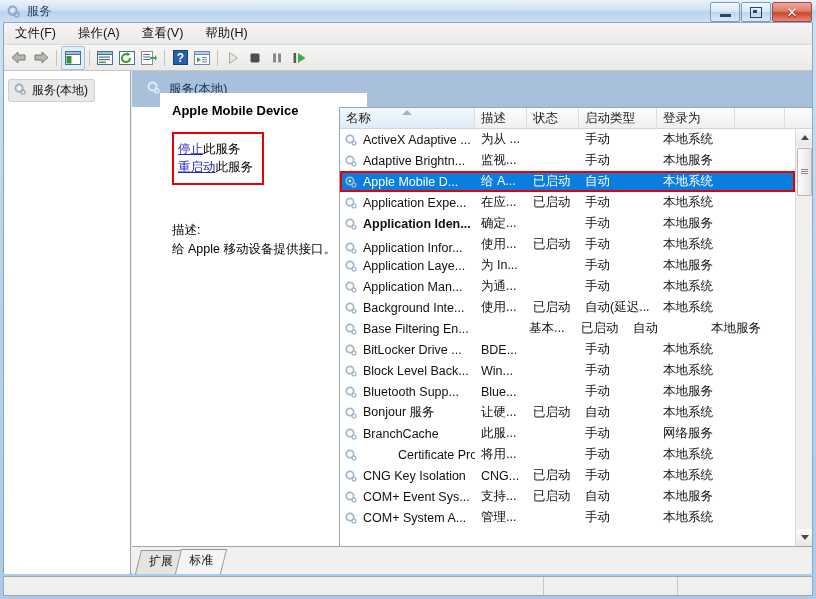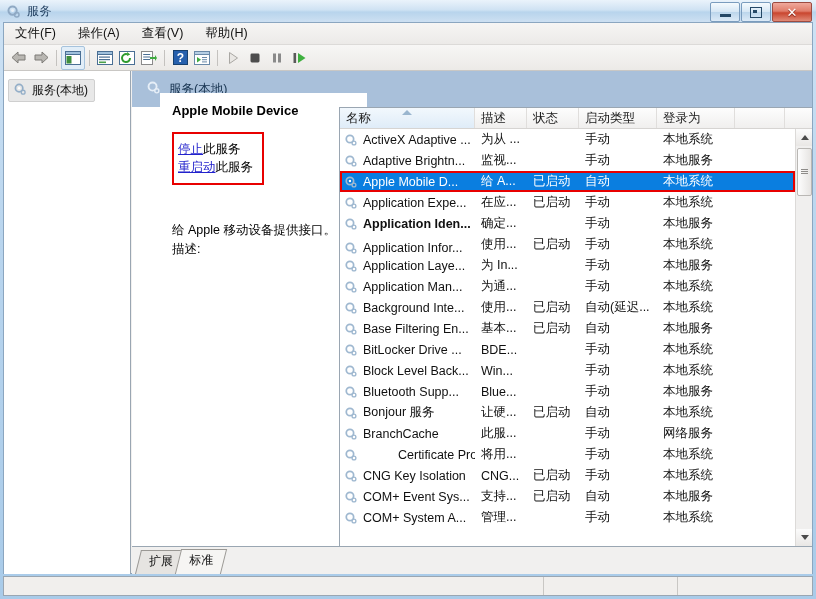--- a/index.html
+++ b/index.html
@@ -338,22 +338,22 @@
           <div id="action-box">
             <div class="action-line">
               <span class="lnk">停止</span><span>此服务</span>
             </div>
             <div class="action-line">
               <span class="lnk">重启动</span><span>此服务</span>
             </div>
           </div>
 
           <div id="desc-block">
+            <div>描述:</div>
             <div>给 Apple 移动设备提供接口。</div>
-            <div>描述:</div>
           </div>
         </div>
 
         <div id="listview">
           <div id="lv-headrow">
               <div class="lv-th sorted" style="flex: 0 0 135px;">
                 <span class="sort-arrow"></span>
                 <span>名称</span>
               </div>
               <div class="lv-th" style="flex: 0 0 52px;">
@@ -521,21 +521,21 @@
                 <div class="lv-td name" style="flex: 0 0 135px;">
                   <span class="gear">
                     <svg width="14" height="14" viewBox="0 0 16 16">
                       <circle cx="6.8" cy="6.8" r="4.2" fill="none" stroke="#9fb8d0" stroke-width="2"></circle>
                       <circle cx="6.8" cy="6.8" r="1.4" fill="#ffffff"></circle>
                       <circle cx="11.4" cy="11.4" r="2.2" fill="none" stroke="#9fb8d0" stroke-width="1.5"></circle>
                     </svg>
                   </span>
                   <span>Base Filtering En...</span>
                 </div>
-                <div class="lv-td" style="flex: 0 0 52px;">基本...</div>
+                <div class="lv-td" style="flex: 0 0 52px; margin-left: 48px;">基本...</div>
                 <div class="lv-td" style="flex: 0 0 52px;">已启动</div>
                 <div class="lv-td" style="flex: 0 0 78px;">自动</div>
                 <div class="lv-td" style="flex: 0 0 78px;">本地服务</div>
               </div>
               <div class="lv-row">
                 <div class="lv-td name" style="flex: 0 0 135px;">
                   <span class="gear">
                     <svg width="14" height="14" viewBox="0 0 16 16">
                       <circle cx="6.8" cy="6.8" r="4.2" fill="none" stroke="#9fb8d0" stroke-width="2"></circle>
                       <circle cx="6.8" cy="6.8" r="1.4" fill="#ffffff"></circle>

